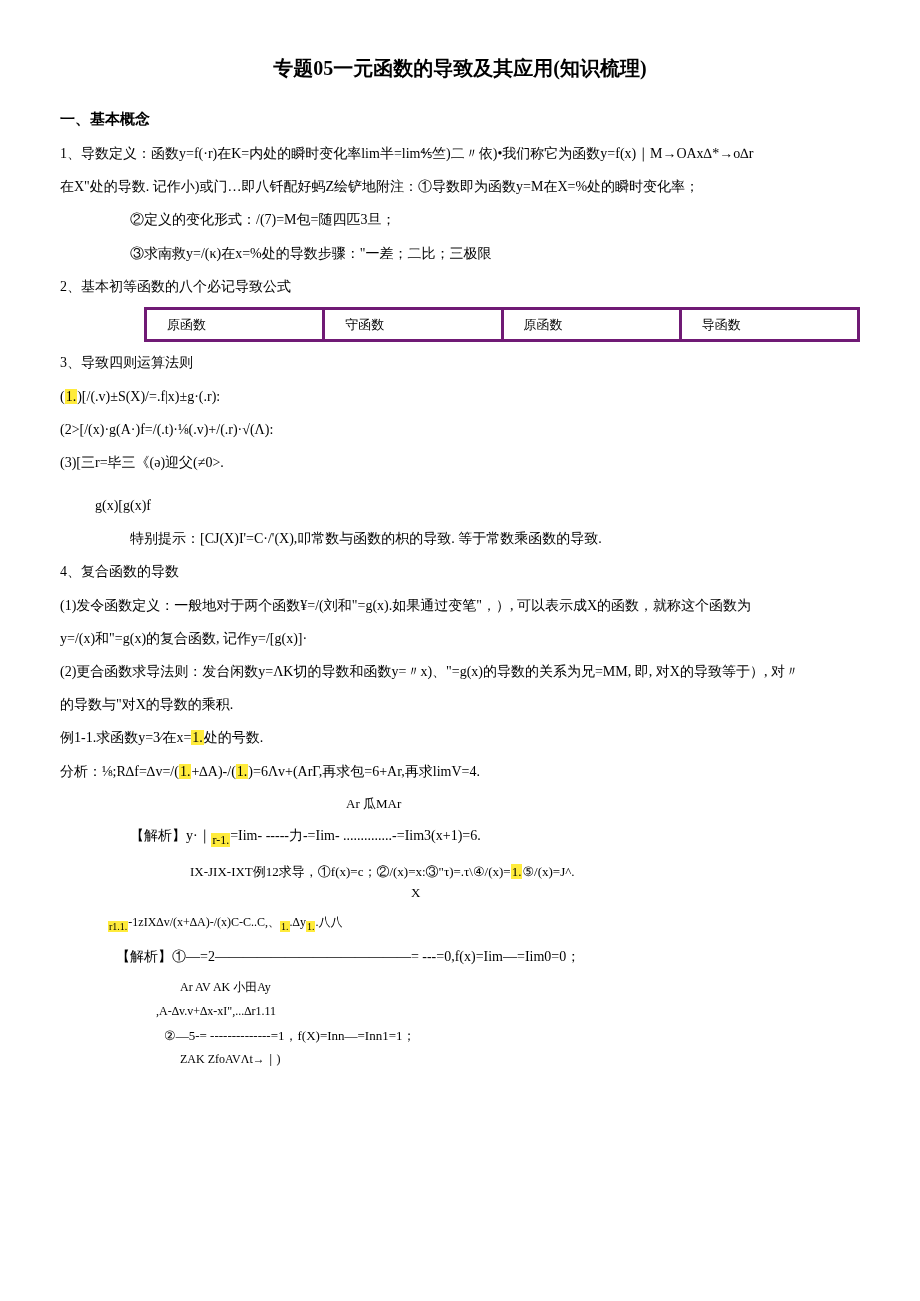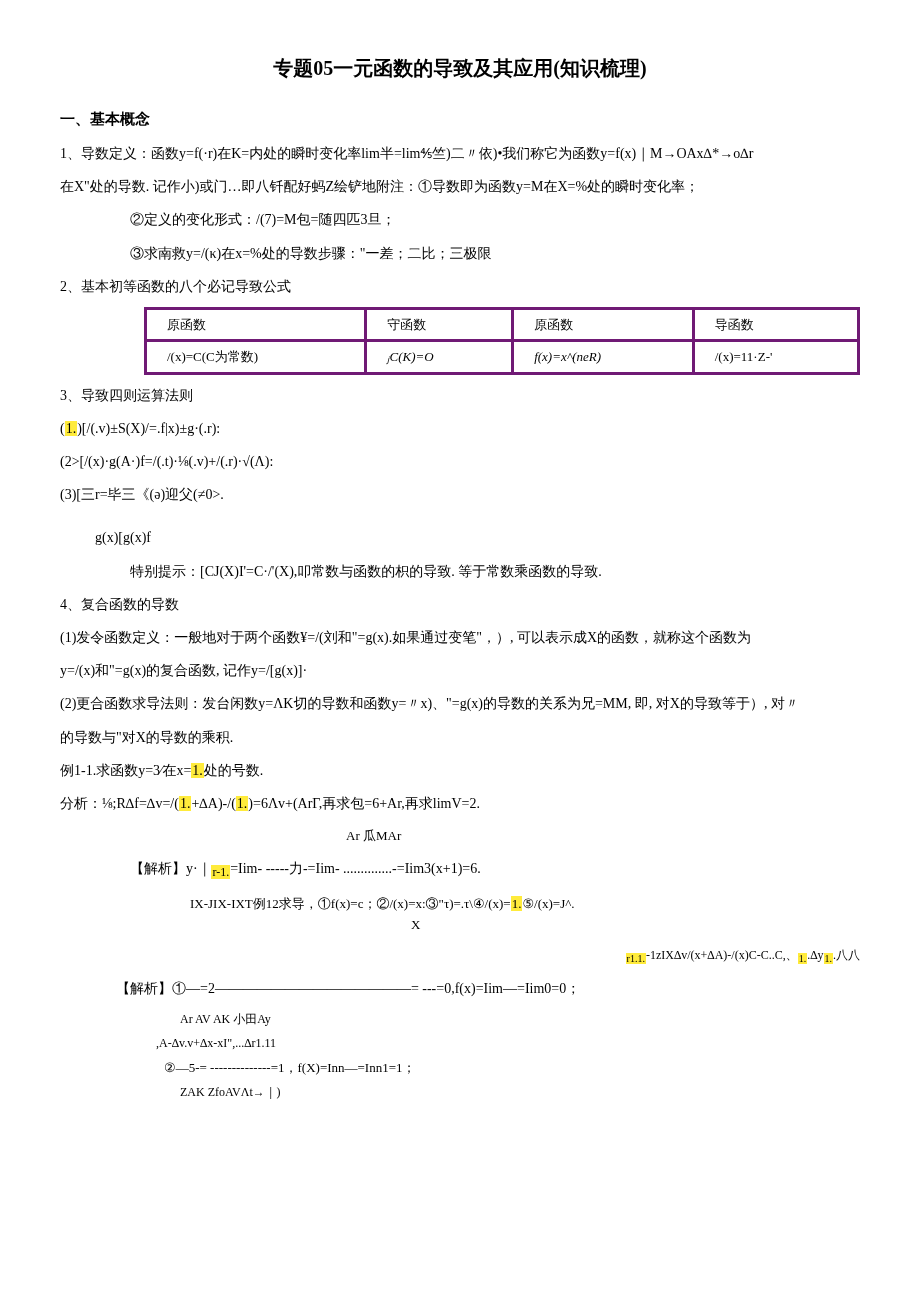--- a/index.html
+++ b/index.html
@@ -77,50 +77,44 @@
 <p>2、基本初等函数的八个必记导致公式</p>
 
 <table>
   <tbody>
       <tr>
     <th>原函数</th>
     <th>守函数</th>
     <th>原函数</th>
     <th>导函数</th>
   </tr>
-  <tr>
-    <td>/(x)=C(C为常数)</td>
-    <td><span class="italic">ⱼC(K)=O</span></td>
-    <td><span class="italic">f(x)=x^(neR)</span></td>
-    <td>/(x)=11·Z-'</td>
-  </tr>
 </tbody>
   </table>
 
 <p>3、导致四则运算法则</p>
 <p><span>(</span><span class="hl">1.</span><span>)[/(.v)±S(X)/=.f|x)±g·(.r):</span></p>
 <p>(2&gt;[/(x)·g(A·)f=/(.t)·⅛(.v)+/(.r)·√(Λ):</p>
 <p style="margin-bottom:0;">(3)[三r=毕三《(ə)迎父(≠0&gt;.</p>
 <p class="sub-block" style="margin-top:18px;padding-left:2.5em;">g(x)[g(x)f</p>
 <p class="indent2">特别提示：[CJ(X)I'=C·/'(X),叩常数与函数的枳的导致. 等于常数乘函数的导致.</p>
 <p>4、复合函数的导数</p>
 
 <p>(1)发令函数定义：一般地对于两个函数¥=/(刘和"=g(x).如果通过变笔"，）, 可以表示成X的函数，就称这个函数为</p>
 <p>y=/(x)和"=g(x)的复合函数, 记作y=/[g(x)]·</p>
 <p>(2)更合函数求导法则：发台闲数y=ΛK切的导数和函数y=〃x)、"=g(x)的导数的关系为兄=MM, 即, 对X的导致等于）, 对〃</p>
 <p>的导数与"对X的导数的乘积.</p>
 
 <p><span>例1-1.求函数y=3⁄在x=</span><span class="hl">1.</span><span>处的号数.</span></p>
 
-<p><span>分析：⅛;R∆f=∆v=/(</span><span class="hl">1.</span><span>+∆A)-/(</span><span class="hl">1.</span><span>)=6Λv+(ArΓ,再求包=6+Ar,再求limV=2.</span></p>
+<p><span>分析：⅛;R∆f=∆v=/(</span><span class="hl">1.</span><span>+∆A)-/(</span><span class="hl">1.</span><span>)=6Λv+(ArΓ,再求包=6+Ar,再求limV=4.</span></p>
 <p class="center-line" style="padding-left:22em;">Ar                           瓜MAr</p>
 
 <p class="indent2"><span>【解析】y·｜</span><sub class="hl small">r-1.</sub><span>=Iim- -----力-=Iim- ..............-=Iim3(x+1)=6.</span></p>
 <p class="center-line" style="padding-left:10em;"><span>IX-JIX-IXT例12求导，①f(x)=c；②/(x)=x:③"τ)=.τ\④/(x)=</span><span class="hl">1.</span><span>⑤/(x)=J^.</span></p>
 <p class="center-line" style="padding-left:27em;margin-top:-4px;">X</p>
 
-<p class="indent2 small" style="padding-left:4em;text-align:right;"><sub class="hl">r1.1.</sub><span>-1zIX∆v/(x+∆A)-/(x)C-C..C,、</span><sub class="hl">1.</sub>.<span>∆y</span><sub class="hl">1.</sub><span>.八八</span></p>
+<p class="indent2 small" style="padding-left:4em;"><sub class="hl">r1.1.</sub><span>-1zIX∆v/(x+∆A)-/(x)C-C..C,、</span><sub class="hl">1.</sub>.<span>∆y</span><sub class="hl">1.</sub><span>.八八</span></p>
 <p class="indent2" style="padding-left:4em;">【解析】①—=2——————————————= ---=0,f(x)=Iim—=Iim0=0；</p>
 <p class="center-line small" style="padding-left:10em;">Ar              AV              AK                    小田Ay</p>
 
 <p class="center-line small" style="padding-left:8em;">,A-∆v.v+∆x-xI",...∆r1.11</p>
 <p class="center-line" style="padding-left:8em;">②—5-= --------------=1，f(X)=Inn—=Inn1=1；</p>
 <p class="center-line small" style="padding-left:10em;">ZAK                              ZfoAVΛt→｜)</p>
 
 </body></html>

